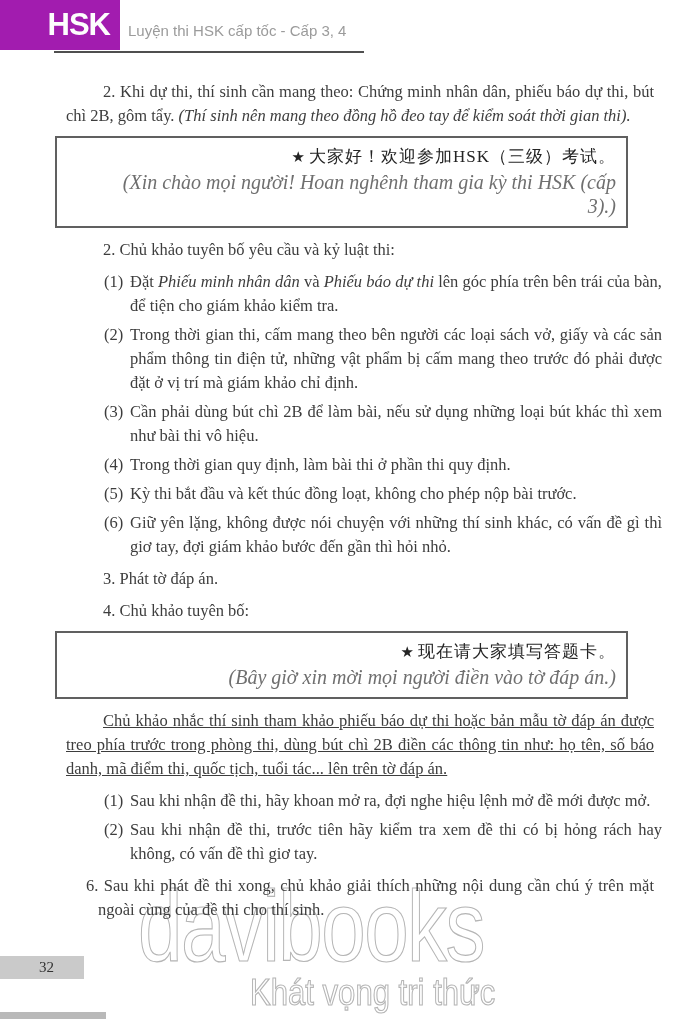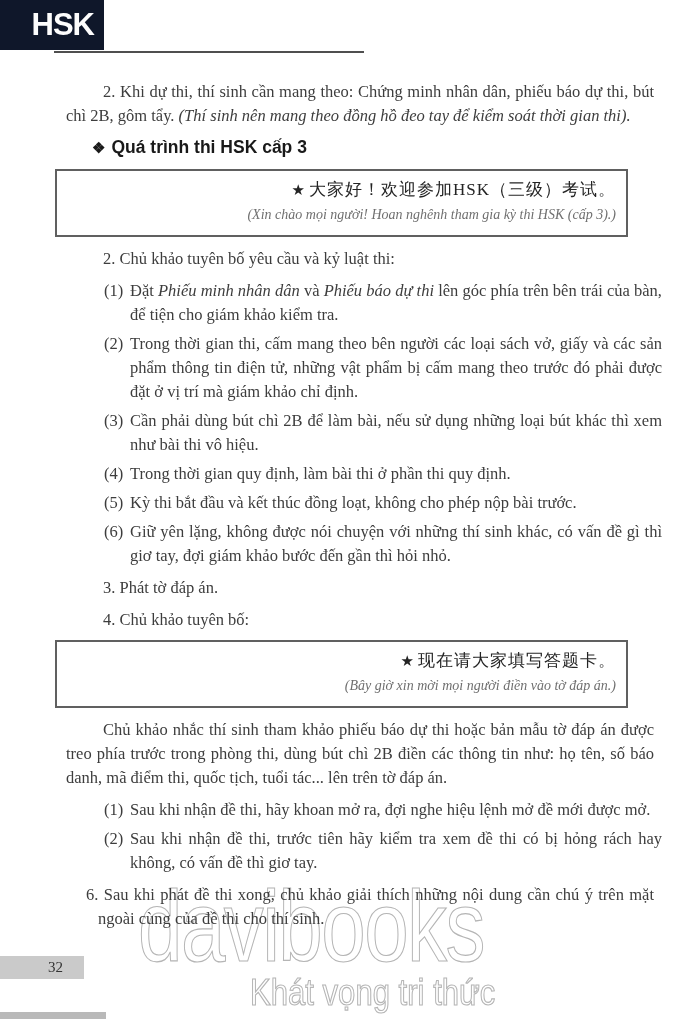--- a/index.html
+++ b/index.html
@@ -7,21 +7,21 @@
           font-family:"Liberation Serif", serif; color:#3d3d3d; }
 
   
   .watermark { position:absolute; z-index:0; font-family:"Liberation Sans", sans-serif;
                color:#ffffff; -webkit-text-stroke:1.2px #b5b5b5; white-space:nowrap;
                transform-origin:left top; line-height:1; }
   .wm-main { left:138px; top:876px; font-size:100px; font-weight:400; transform:scaleX(0.80); letter-spacing:-2px; }
   .wm-sub  { left:250px; top:974px; font-size:37px;  font-weight:400; transform:scaleX(0.84); }
 
   
-  .logo { position:absolute; z-index:2; left:0; top:0; width:104px; height:50px; background:#0f172a;
+  .logo { position:absolute; z-index:2; left:0; top:0; width:120px; height:50px; background:#a21caf;
           color:#fdfdfd; font-family:"Liberation Sans", sans-serif; font-weight:700; font-size:31px;
           line-height:50px; text-align:right; padding-right:10px; box-sizing:border-box; letter-spacing:-1px; }
   .running-title { position:absolute; z-index:2; left:128px; top:22px;
           font-family:"Liberation Sans", sans-serif; font-size:15px; color:#9b9b9b; }
   .header-rule { position:absolute; z-index:2; left:54px; top:51px; width:310px; height:2px; background:#4f4f4f; }
 
   
   .content { position:absolute; z-index:1; left:58px; top:72px; width:604px;
              font-size:16.5px; line-height:24px; text-align:justify; }
   .content p { margin:8px; }
@@ -30,50 +30,50 @@
   .section-heading { font-family:"Liberation Sans", sans-serif; font-size:17.5px; font-weight:700;
              color:#191919; margin:0 0 10px 34px; text-align:left; line-height:22px; }
   .section-heading .diamond { font-size:15px; margin-right:6px; }
   .step { text-indent:37px; margin-bottom:6px; }
   .step6 { padding-left:32px; text-indent:-12px; margin-top:2px; }
 
   .announce-box { border:2px solid #606060; box-sizing:border-box; width:573px;
              margin:2px 0 10px -3px; padding:6px 10px 8px 28px; text-align:right; background:transparent; }
   .cn-line { font-size:17px; color:#242424; line-height:25px; letter-spacing:1px; }
   .cn-line .star { font-size:15px; letter-spacing:0; margin-right:4px; }
-  .vn-line { font-style:italic; color:#6f6f6f; font-size:14px; line-height:24px; margin-left:32px; }
+  .vn-line { font-style:italic; color:#6f6f6f; font-size:20px; line-height:24px; margin-left:32px; }
 
   .rule-list { list-style:none; margin:0 0 2px 0; padding:0; }
   .rule-list li { display:flex; margin:0 0 5px 46px; }
   .rule-list .num { flex:0 0 26px; }
   .rule-list .txt { flex:1; text-align:justify; }
-  .para-body { text-indent:37px; margin-bottom:2px; }
+  .para-body { text-indent:37px; margin-bottom:2px;text-decoration:underline; }
 
   
   .page-num-box { position:absolute; z-index:2; left:0; top:956px; width:84px; height:23px;
-             background:#cacaca; box-sizing:border-box; text-align:right; padding-right:21px;
+             background:#cacaca; box-sizing:border-box; text-align:right; padding-right:30px;
              font-size:15px; line-height:23px; color:#333; }
   .bottom-sliver { position:absolute; z-index:2; left:0; top:1012px; width:106px; height:7px; background:#b9b9b9; }
 </style>
 </head>
 <body>
 
 <div class="page">
 
   <div class="watermark wm-main">davibooks</div>
   <div class="watermark wm-sub">Khát vọng tri thức</div>
 
   <div class="logo">HSK</div>
+  <div class="running-title">Luyện thi HSK cấp tốc - Cấp 3, 4</div>
   <div class="header-rule"></div>
 
   <main class="content">
 
     <p class="para-intro"><span>2. Khi dự thi, thí sinh cần mang theo: Chứng minh nhân dân, phiếu báo dự thi, bút chì 2B, gôm tẩy. </span><span class="em">(Thí sinh nên mang theo đồng hồ đeo tay để kiểm soát thời gian thi).</span></p>
 
-    <h2 class="section-heading"><span class="diamond">❖</span><span>Quá trình thi HSK cấp 3</span></h2>
 
 
     <div class="announce-box">
       <div class="cn-line"><span class="star">★</span><span>大家好！欢迎参加HSK（三级）考试。</span></div>
       <div class="vn-line">(Xin chào mọi người! Hoan nghênh tham gia kỳ thi HSK (cấp 3).)</div>
     </div>
 
     <p class="step">2. Chủ khảo tuyên bố yêu cầu và kỷ luật thi:</p>
 
     <ol class="rule-list">

